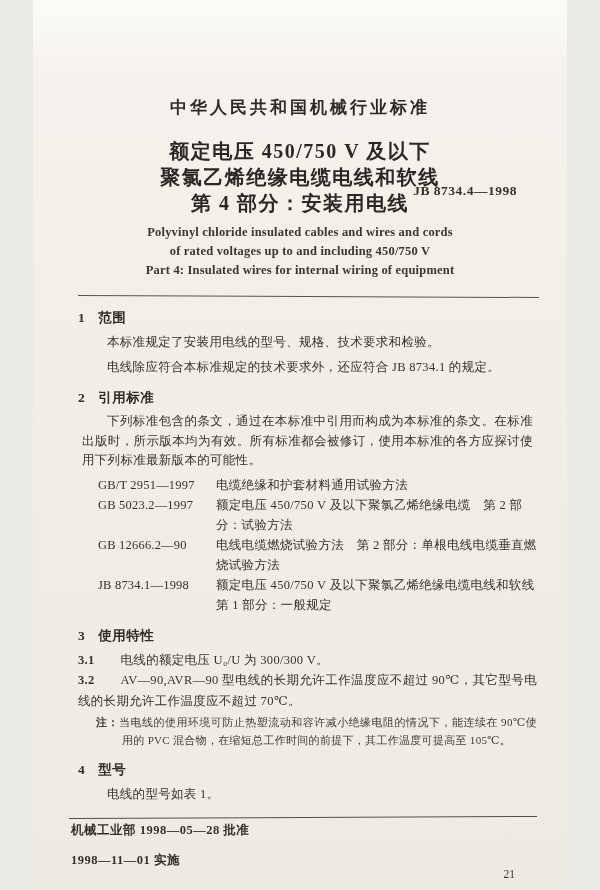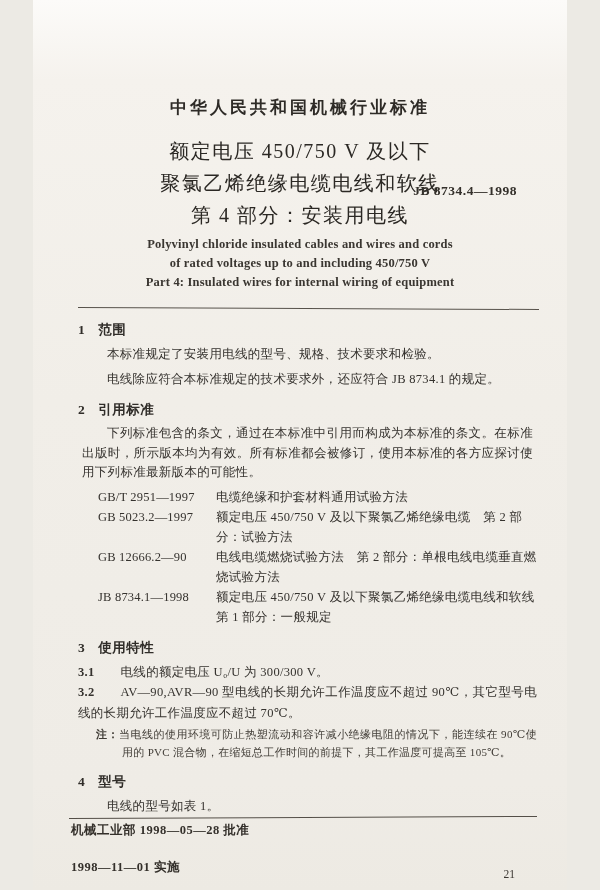--- a/index.html
+++ b/index.html
@@ -13,21 +13,21 @@
     font-family: "Liberation Serif", "DejaVu Serif", serif;
     color: #35322e;
   }
   
   .header { padding-top: 96px; text-align: center; }
   .org-title {
     font-size: 17px; font-weight: 700; letter-spacing: 3px; color: #2e2b27;
   }
   .title-block { margin-top: 20px; }
   .title-cn {
-    margin: 7px; font-size: 20px; font-weight: 400; line-height: 25px;
+    margin: 1px; font-size: 20px; font-weight: 700; line-height: 25px;
     letter-spacing: 1.5px; color: #2b2824; text-align: center;
   }
   .std-no {
     position: absolute; top: 183px; right: 50px;
     font-size: 13.5px; font-weight: 700; letter-spacing: 0.5px; color: #34302b;
   }
   .en-block { margin-top: 7px; }
   .title-en {
     margin: 0; font-size: 12.5px; font-weight: 700; line-height: 19px;
     letter-spacing: 0.2px; color: #3a3631;
@@ -66,21 +66,21 @@
   .footer { position: absolute; left: 0; top: 817px; width: 100%; }
   .footer-rule {
     margin: 0 30px 0 36px; height: 0;
     border-top: 1.7px solid #544f48; transform: rotate(-0.25deg);
   }
   .footer-row {
     display: flex; justify-content: space-between; align-items: flex-start;
     padding: 4px 38px 0 38px;
     font-size: 12.5px; font-weight: 600; color: #34302b; letter-spacing: 0.5px; flex-direction: column;
   }
-  .footer-impl { position: relative; top: 20px; }
+  .footer-impl { position: relative; top: 13px; }
   .page-num { margin-top: 12px; text-align: right; padding-right: 52px; font-size: 11.5px; color: #3a3631; }
 </style>
 </head>
 <body>
 
 <div class="page">
 
   <div class="header">
     <div class="org-title">中华人民共和国机械行业标准</div>
     <div class="title-block">

